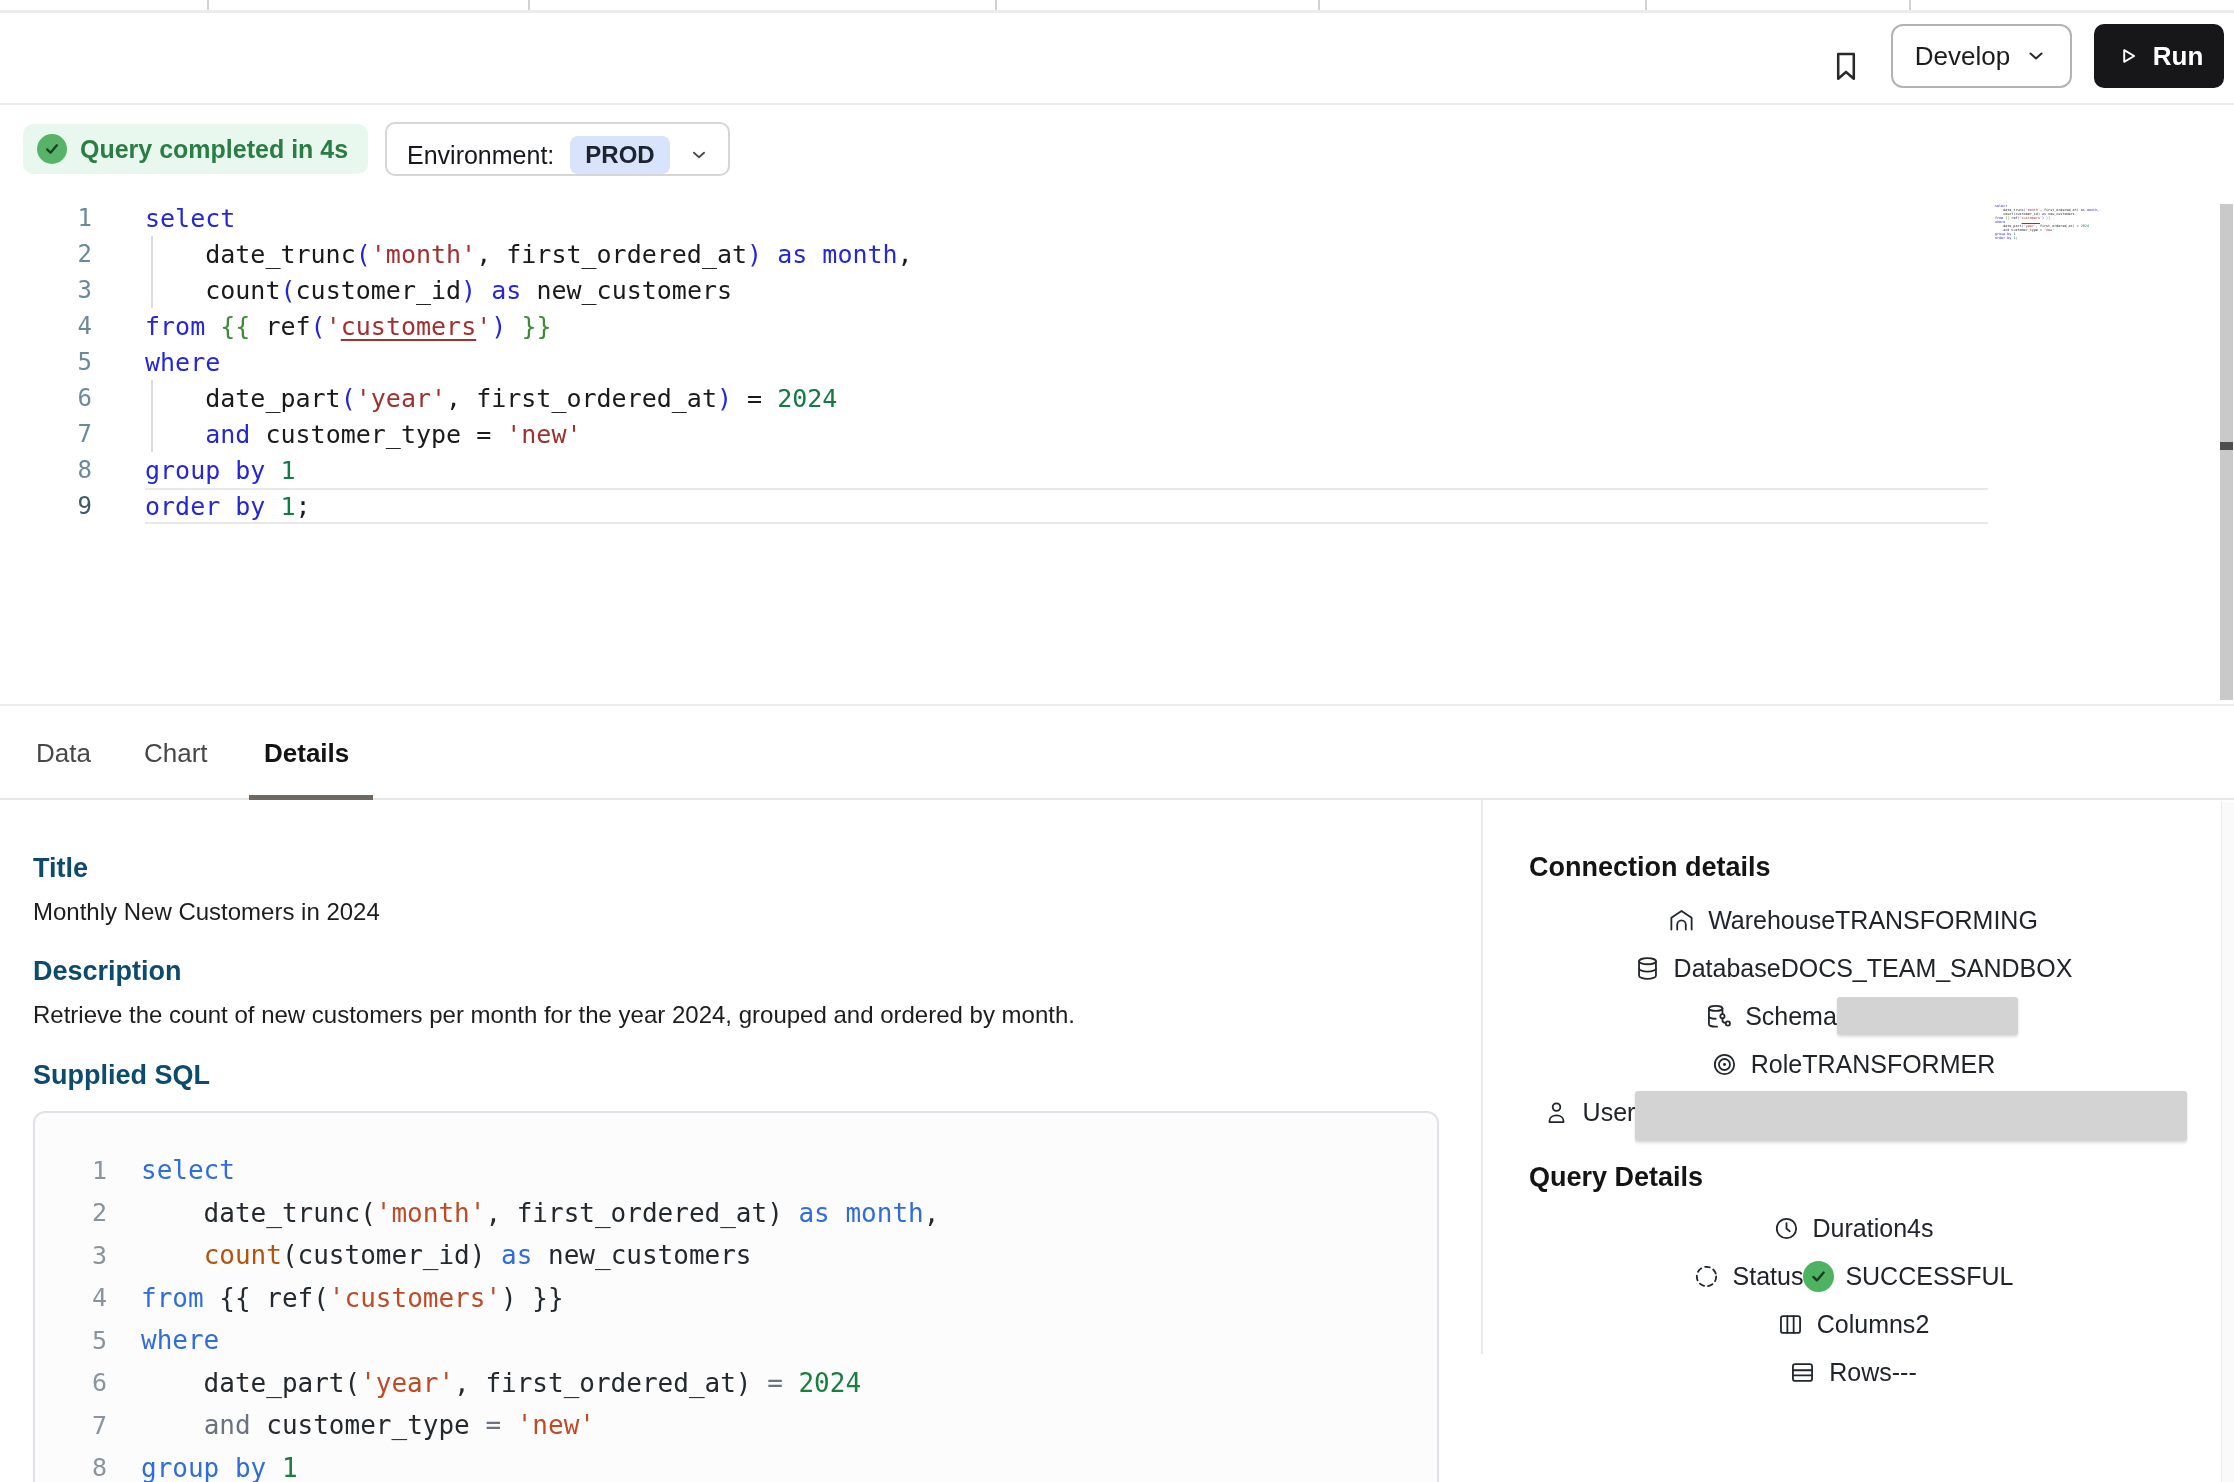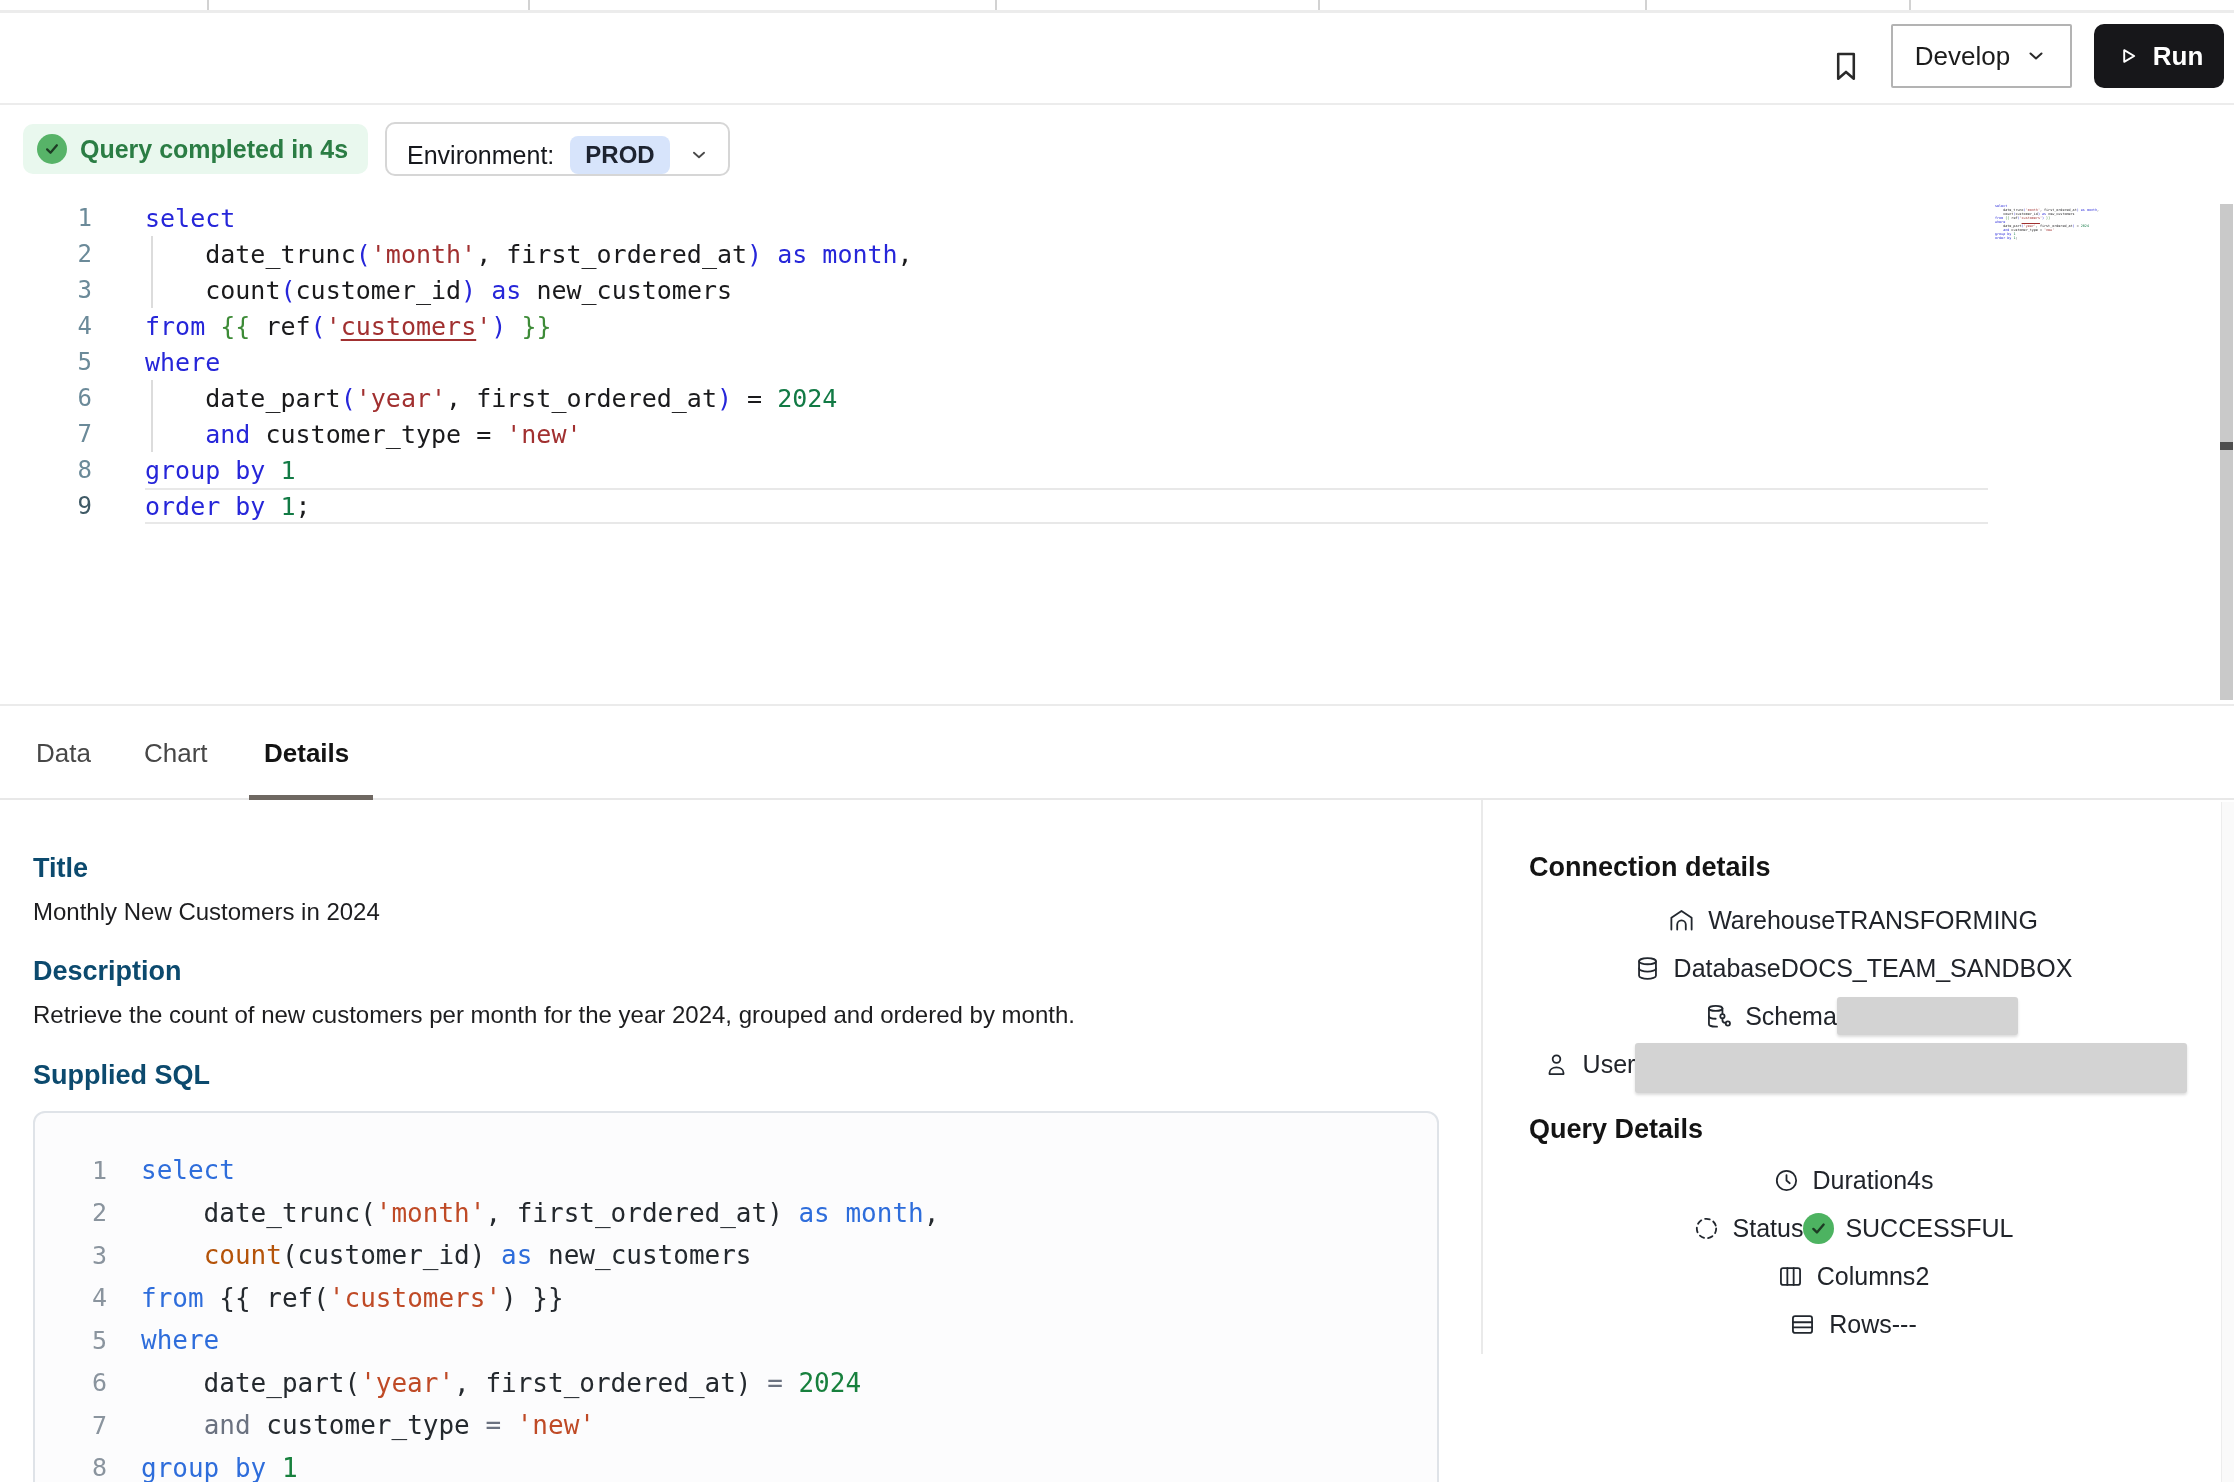--- a/index.html
+++ b/index.html
@@ -9,21 +9,21 @@
     font-family:"Liberation Sans",sans-serif;
   }
   
   .top-strip{position:absolute;top:0;left:0;width:2234px;height:10px;background:#fff}
   .top-strip .tdiv{position:absolute;top:0;width:2px;height:10px;background:#d2d2d2}
   .top-band{position:absolute;top:10px;left:0;width:2234px;height:3px;background:#ececec}
 
   
   .toolbar{position:absolute;top:13px;left:0;width:2234px;height:90px;background:#fff;border-bottom:2px solid #ececec}
   .icon-btn{position:absolute;left:1818px;top:24px;width:56px;height:60px;display:flex;align-items:center;justify-content:center;background:none;border:none;cursor:pointer}
-  .develop-btn{position:absolute;left:1891px;top:11px;width:181px;height:64px;border:2px solid #b3b3b3;border-radius:2px;background:#fff;
+  .develop-btn{position:absolute;left:1891px;top:11px;width:181px;height:64px;border:2px solid #b3b3b3;border-radius:12px;background:#fff;
     display:flex;align-items:center;justify-content:center;gap:14px;font-family:"Liberation Sans",sans-serif;font-size:26px;color:#1b1b1b;cursor:pointer}
   .run-btn{position:absolute;left:2094px;top:11px;width:130px;height:64px;border:none;border-radius:10px;background:#17171a;color:#fff;
     display:flex;align-items:center;justify-content:center;gap:12px;font-family:"Liberation Sans",sans-serif;font-size:26px;font-weight:600;cursor:pointer}
 
   
   .status-pill{position:absolute;left:23px;top:124px;height:50px;background:#e9f8ee;border-radius:10px;
     display:flex;align-items:center;gap:13px;padding:0 20px 0 14px;font-size:25px;font-weight:600;color:#2b7d44}
   .pill-check{width:30px;height:30px;border-radius:50%;background:#57b368;display:flex;align-items:center;justify-content:center;flex:0 0 30px}
   .env-select{position:absolute;left:385px;top:122px;height:54px;border:2px solid #d6d6d6;border-radius:10px;background:#fff;box-sizing:border-box;
     display:flex;align-items:center;gap:16px;padding:12px 18px 0 20px;font-size:25px;color:#16181d;cursor:pointer}
@@ -312,20 +312,35 @@
           <span>Schema</span>
         </div>
         <div class="prow-value">
           <div class="redacted redacted-schema"></div>
         </div>
       </div>
       <div class="prow">
         <div class="prow-label">
           <span style="display: flex;">
             <svg width="27" height="27" viewBox="0 0 24 24" fill="none" stroke="#22272e" stroke-width="1.6" stroke-linecap="round" stroke-linejoin="round">
+              <circle cx="12" cy="12" r="8.6"></circle>
+              <circle cx="12" cy="12" r="4.9"></circle>
+              <circle cx="12" cy="12" r="1.3" fill="currentColor" stroke="none"></circle>
+            </svg>
+          </span>
+          <span>Role</span>
+        </div>
+        <div class="prow-value">
+          <span>TRANSFORMER</span>
+        </div>
+      </div>
+      <div class="prow">
+        <div class="prow-label">
+          <span style="display: flex;">
+            <svg width="27" height="27" viewBox="0 0 24 24" fill="none" stroke="#22272e" stroke-width="1.6" stroke-linecap="round" stroke-linejoin="round">
               <circle cx="12" cy="7.2" r="3.4"></circle>
               <path d="M5.8 20.5v-1.1c0-3 2.8-4.8 6.2-4.8s6.2 1.8 6.2 4.8v1.1z"></path>
             </svg>
           </span>
           <span>User</span>
         </div>
         <div class="prow-value">
           <div class="redacted redacted-user"></div>
         </div>
       </div>

